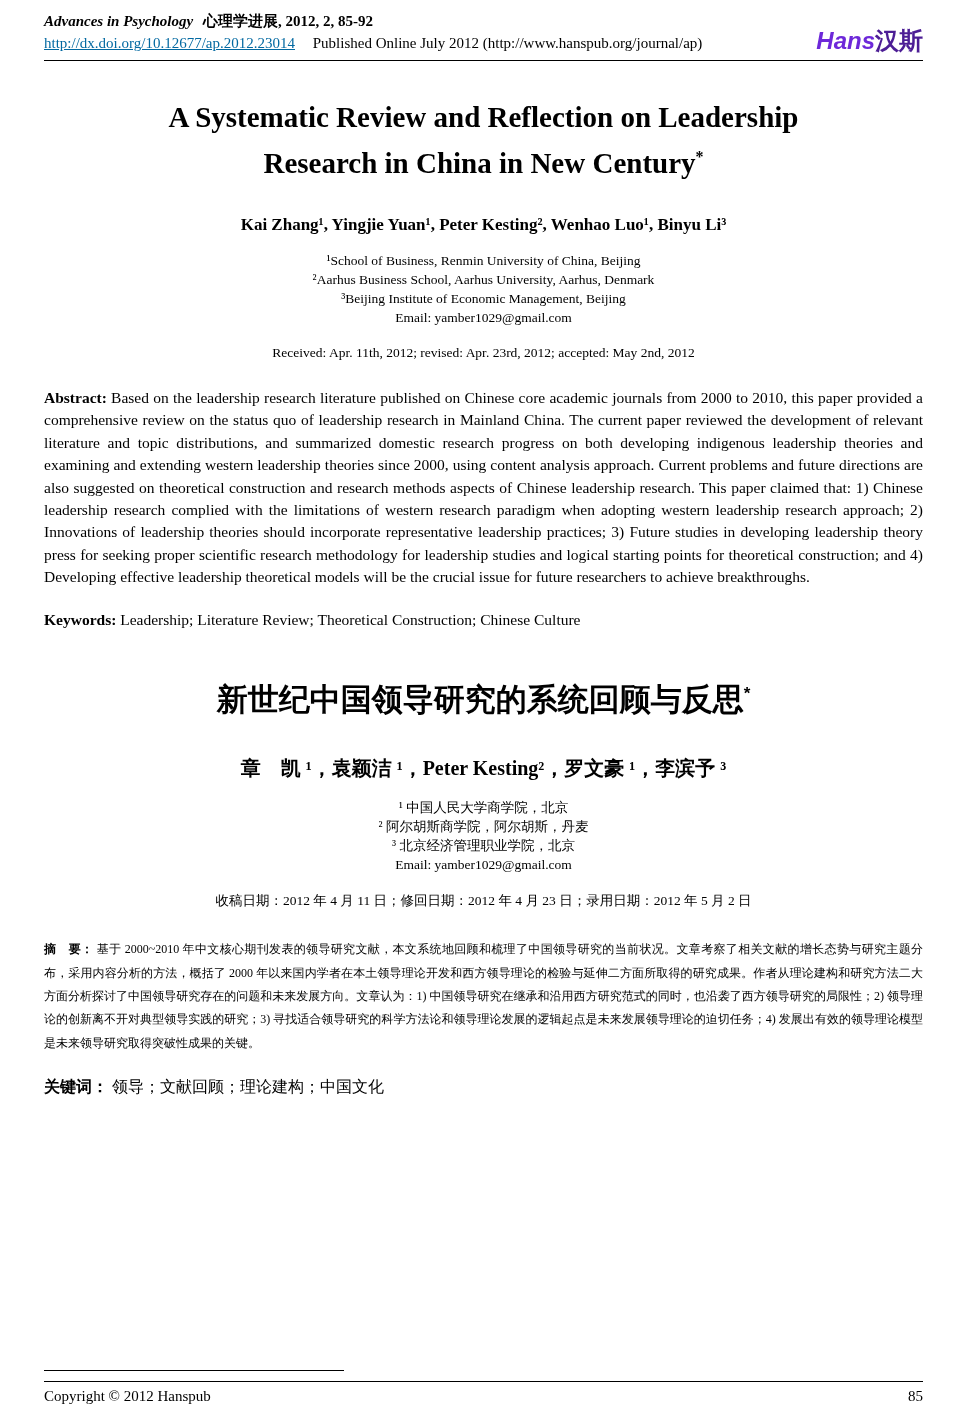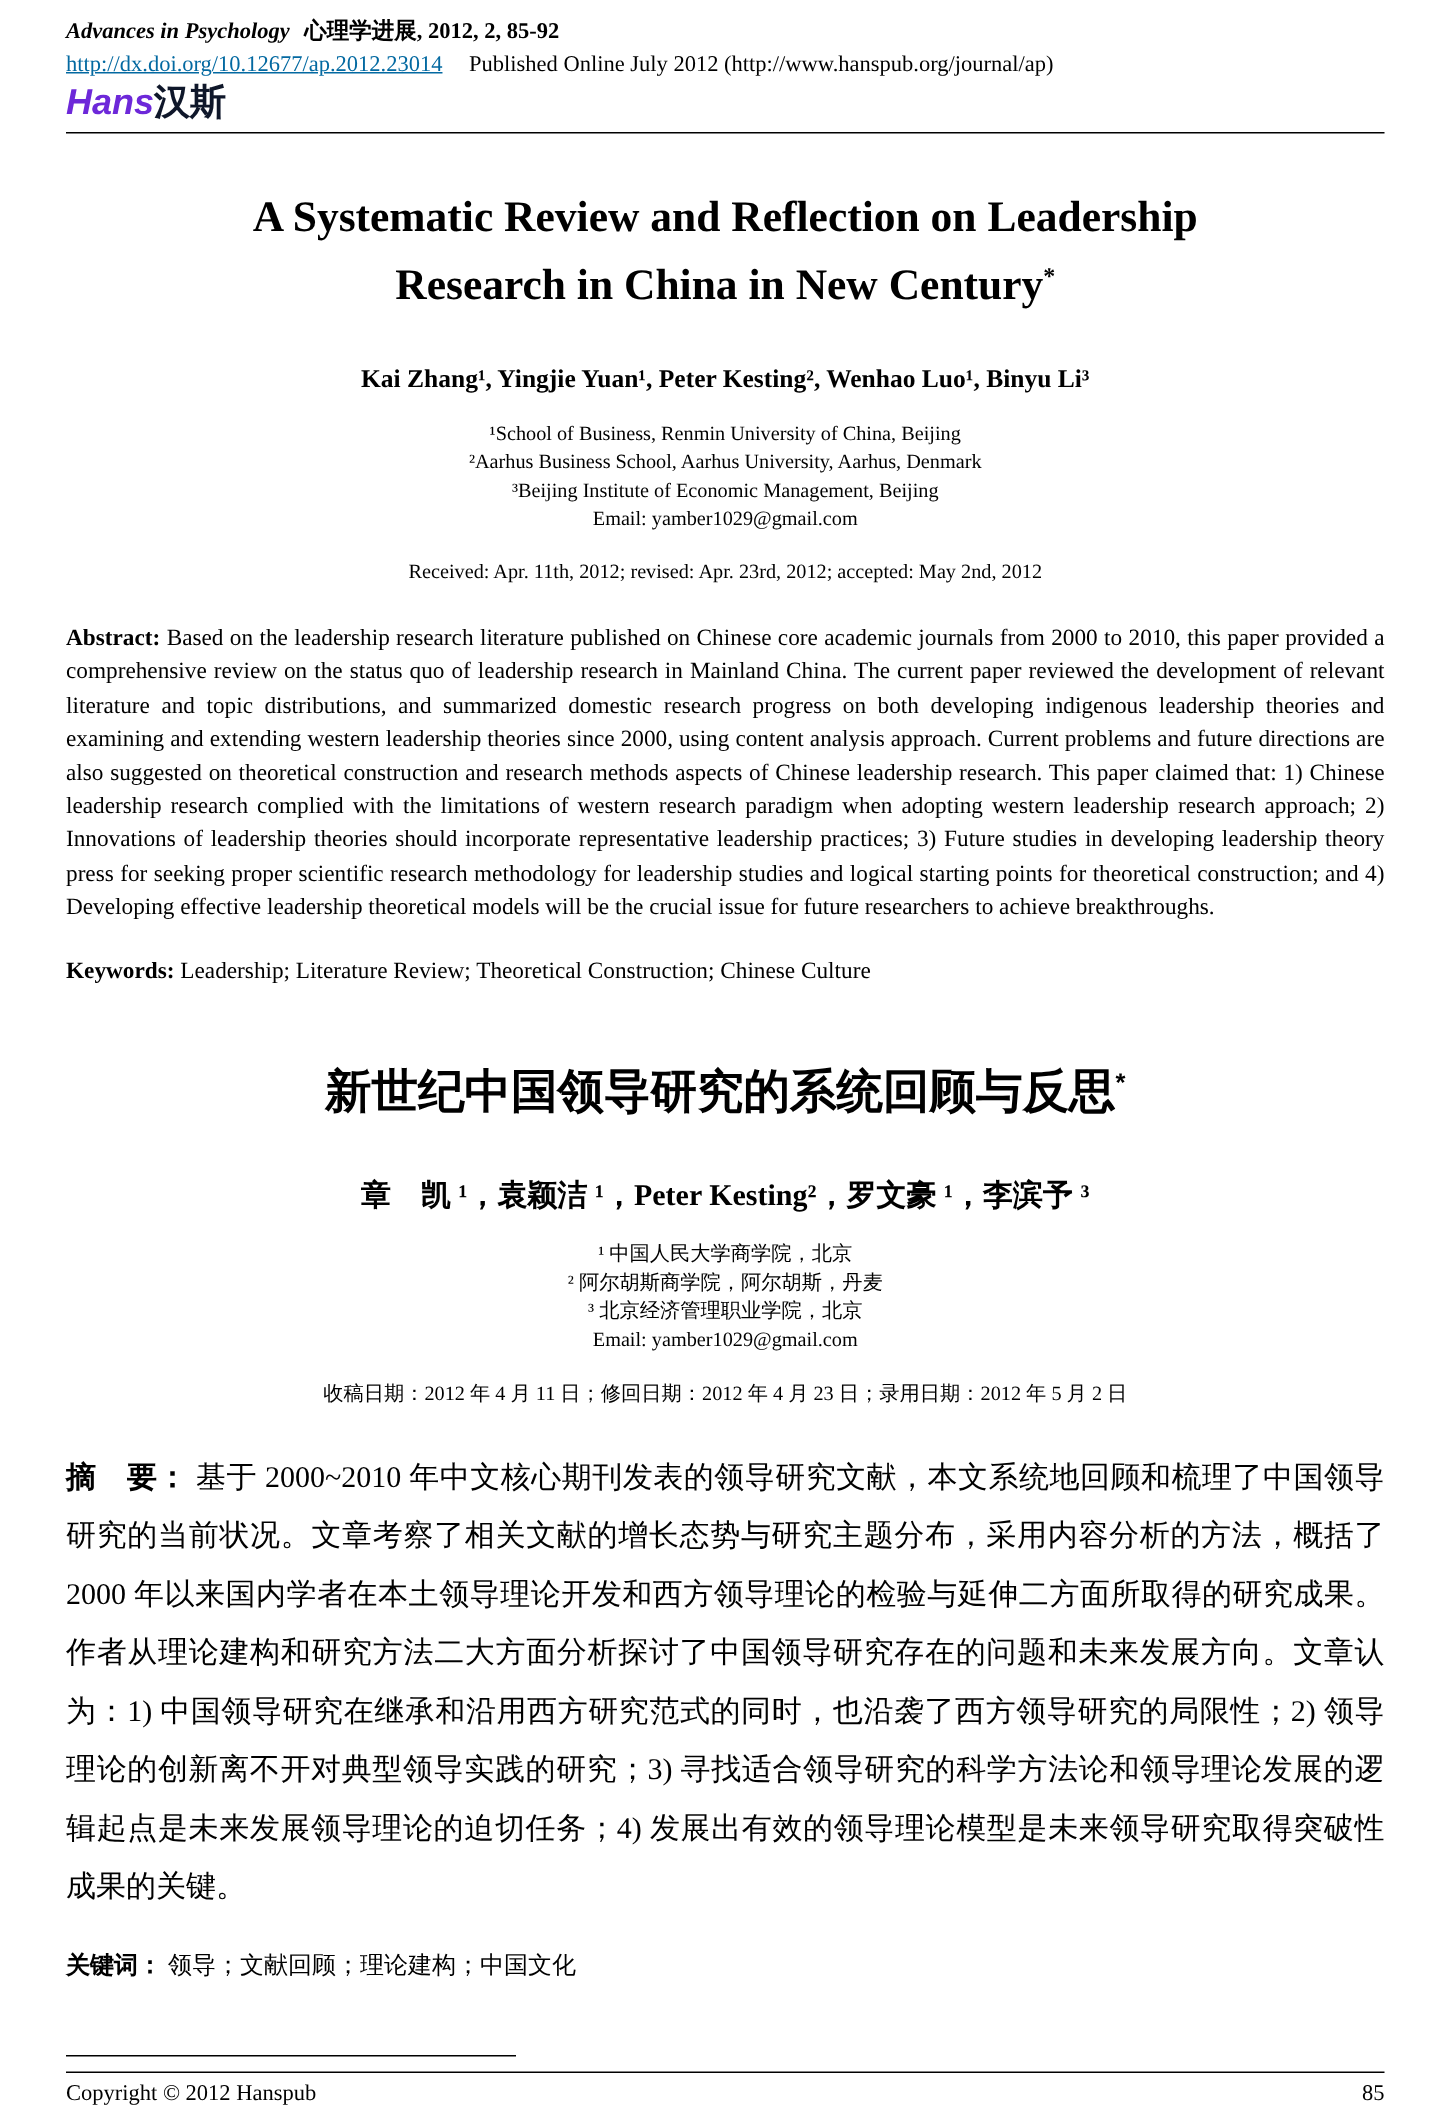--- a/index.html
+++ b/index.html
@@ -5,29 +5,29 @@
   * { margin:0; padding:0; box-sizing:border-box; }
   html,body { background:#ffffff; }
   .page {
     width:967px; height:1417px; margin:0 auto; background:#fff; color:#000;
     padding:10px 44px 0 44px;
     font-family:"Liberation Serif", serif;
     display:flex; flex-direction:column; overflow:hidden; position:relative;
   }
 
   
-  .header { display:flex; justify-content:space-between; align-items:flex-start;flex-direction:column; }
+  .header { display:flex; justify-content:space-between; align-items:flex-end; }
   .header-left { font-size:15px; line-height:22px; }
   .journal-name { font-weight:bold; font-style:italic; }
   .journal-cn { font-weight:bold; margin-left:6px; }
   .doi-link { color:#0369a1; text-decoration:underline; cursor:pointer; }
   .published { margin-left:14px; }
   .logo { font-size:24px; line-height:26px; white-space:nowrap; margin-top:2px; }
   .logo-en { color:#6d28d9; font-weight:bold; font-style:italic; font-family:"Liberation Sans", sans-serif; }
-  .logo-cn { color:#0f172a; font-weight:bold; font-family:Liberation Sans, sans-serif; }
+  .logo-cn { color:#4c1d95; font-weight:bold; font-family:Liberation Sans, sans-serif; }
   .header-rule { border-top:1.5px solid #000; margin-top:6px; }
 
   
   .title-en {
     margin:36px auto 0 auto; max-width:750px; text-align:center;
     font-size:29px; font-weight:bold; line-height:40px;
   }
   sup.star { font-size:0.55em; vertical-align:super; }
   .authors-en { margin-top:32px; text-align:center; font-size:17px; font-weight:bold; }
   .affils-en { margin-top:16px; text-align:center; font-size:13.5px; line-height:19px; }
@@ -39,21 +39,21 @@
 
   
   .title-cn {
     margin:44px auto 0 auto; text-align:center;
     font-size:31px; font-weight:bold; line-height:42px;
     font-family:"Liberation Sans", sans-serif;
   }
   .authors-cn { margin-top:34px; text-align:center; font-size:20px; font-weight:bold; }
   .affils-cn { margin-top:16px; text-align:center; font-size:13.5px; line-height:19px; }
   .received-cn { margin-top:18px; text-align:center; font-size:13.5px; }
-  .abstract-cn { margin-top:28px; font-size:20px; line-height:1.95; text-align:justify; }
+  .abstract-cn { margin-top:28px; font-size:12px; line-height:1.95; text-align:justify; }
   .abstract-cn .lbl { font-weight:bold; font-family:"Liberation Sans", sans-serif; }
   .keywords-cn { margin-top:22px; font-size:16px; }
   .keywords-cn .lbl { font-weight:bold; font-family:"Liberation Sans", sans-serif; }
 
   
   .footnote-block { margin-top:auto; }
   .footnote-rule { width:300px; border-top:1px solid #000; }
   .footnote { margin-top:4px; font-size:12.5px; line-height:1.6; text-align:justify; }
   .footnote .lbl { font-weight:bold; font-family:"Liberation Sans", sans-serif; }
   .footer { border-top:1.5px solid #000; margin-top:10px; padding:6px 0 12px 0;

